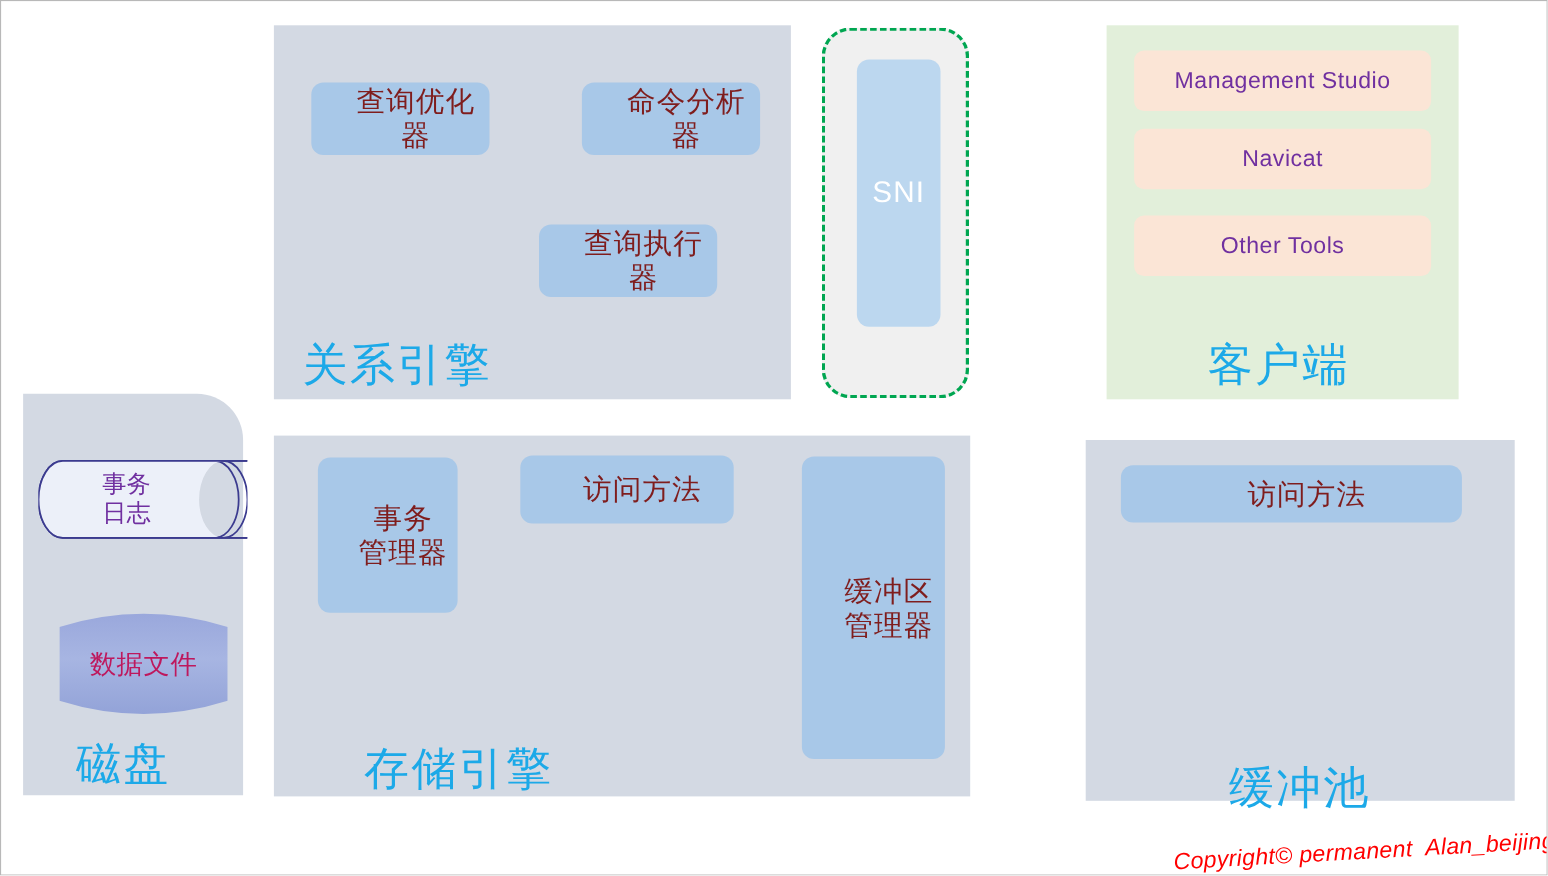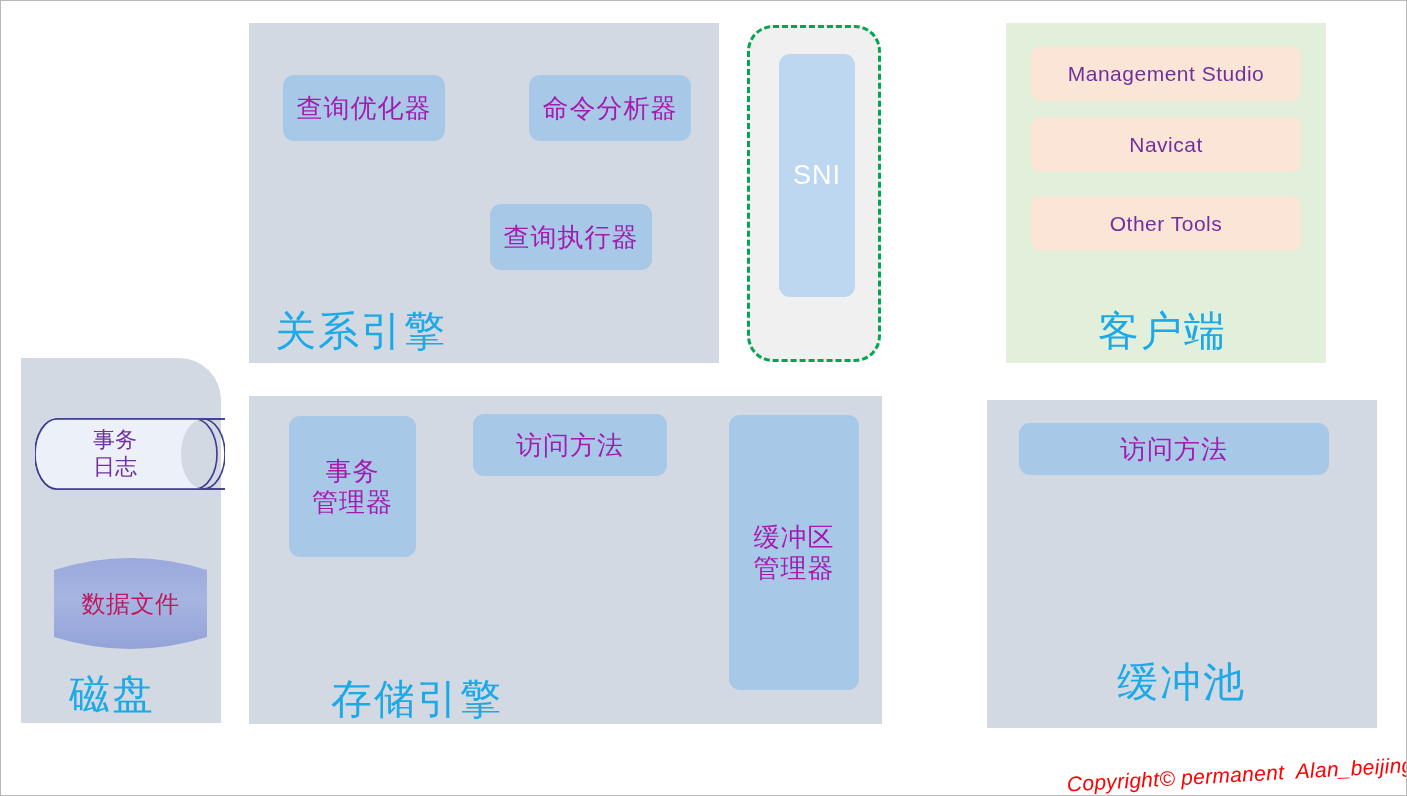--- a/index.html
+++ b/index.html
@@ -35,29 +35,30 @@
     line-height: 1;
     letter-spacing: 2px;
     white-space: nowrap;
   }
 
   
   .cbox {
     position: absolute;
     background: #a8c8e8;
     border-radius: 11px;
-    color: #a21caf;
+    color: #7f1d1d;
     font-size: 26px;
     line-height: 1.18;
     display: flex;
     align-items: center;
     justify-content: center;
     text-align: center;
     box-sizing: border-box;
     letter-spacing: 1px;
+    padding-left: 28px;
   }
   .cbox.two-line { white-space: pre-line; }
 
   
   #relational-engine { left: 248px; top: 22px; width: 470px; height: 340px; }
 
   
   #sni-wrapper {
     position: absolute;
     left: 746px; top: 24px;
@@ -219,18 +220,18 @@
     <div class="cbox two-line" style="left:40px; top:20px; width:127px; height:141px;">事务
 管理器</div>
     <div class="cbox" style="left:224px; top:18px; width:194px; height:62px;">访问方法</div>
     <div class="cbox two-line" style="left:480px; top:19px; width:130px; height:275px;">缓冲区
 管理器</div>
     <div class="panel-title" style="left:82px; top:283px;">存储引擎</div>
   </div>
 
   <div class="panel" id="buffer-pool">
     <div class="cbox" style="left:32px; top:23px; width:310px; height:52px;">访问方法</div>
-    <div class="panel-title" style="left:130px; top:262px;">缓冲池</div>
+    <div class="panel-title" style="left:130px; top:296px;">缓冲池</div>
   </div>
 
   <div id="copyright">Copyright© permanent  Alan_beijing</div>
 
 </div>
 
 </body></html>

